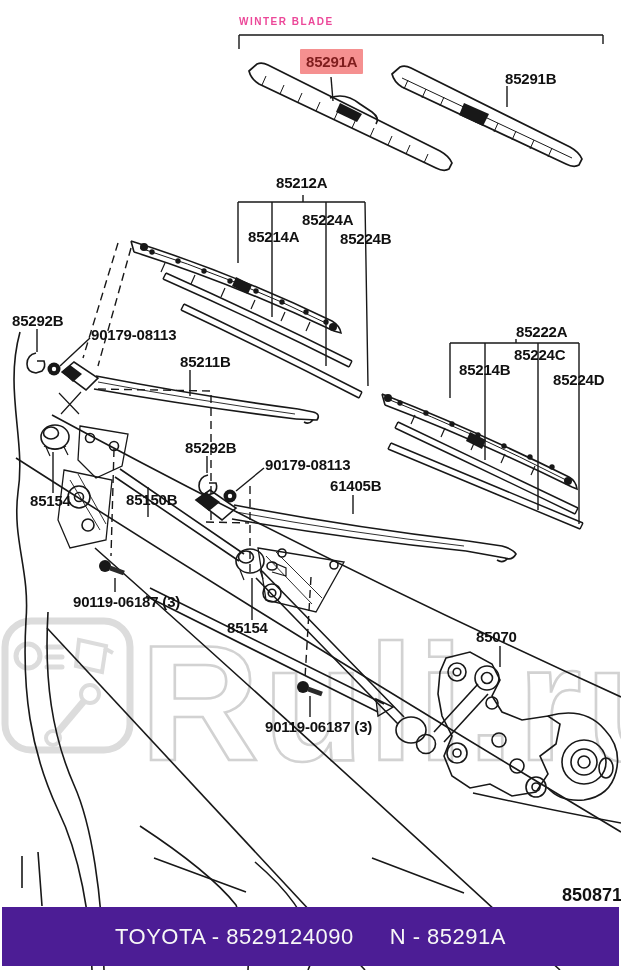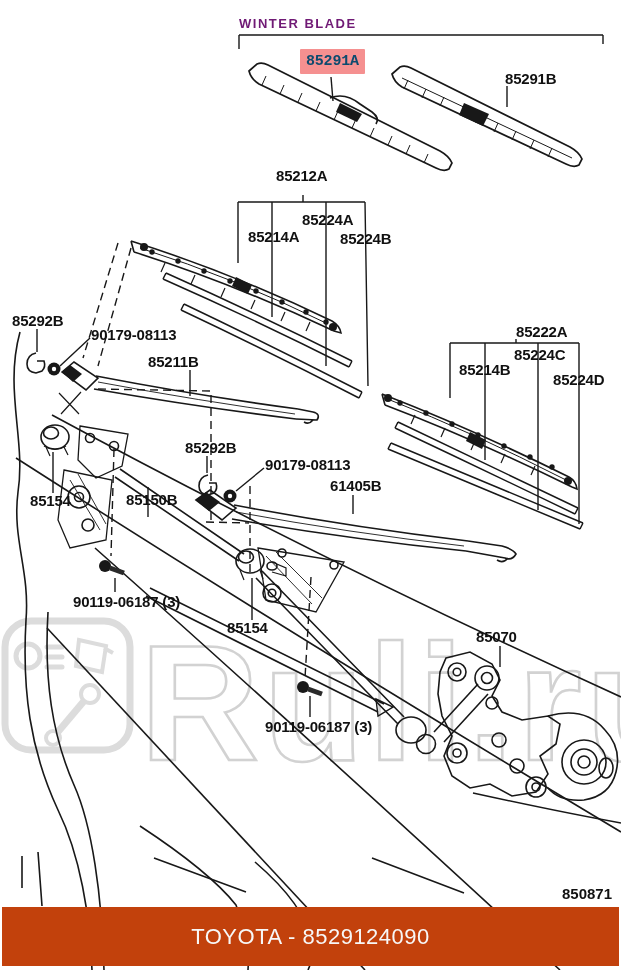--- a/index.html
+++ b/index.html
@@ -2,23 +2,23 @@
 <html><head>
 <meta charset="utf-8">
 <style>
   html,body{margin:0;padding:0;background:#ffffff;}
   #page{position:relative;width:621px;height:970px;background:#ffffff;overflow:hidden;
         font-family:"Liberation Sans","DejaVu Sans",sans-serif;}
   #diagram-svg{position:absolute;left:0;top:0;}
   .part-label{position:absolute;font-weight:bold;font-size:15px;letter-spacing:-0.2px;
               color:#111;white-space:nowrap;line-height:1;}
   .part-label.highlighted{padding:5px 6px;border-radius:1px;}
-  #group-title{position:absolute;left:239px;top:17px;font-weight:bold;font-size:13px;
-               letter-spacing:1.5px;color:#701a75;line-height:1;}
-  #sheet-number{position:absolute;left:562px;top:886px;font-weight:bold;font-size:15px;
+  #group-title{position:absolute;left:239px;top:17px;font-weight:bold;font-size:10px;
+               letter-spacing:1.5px;color:#ec4899;line-height:1;}
+  #sheet-number{position:absolute;left:562px;top:886px;font-weight:bold;font-size:18px;
                 color:#111;line-height:1;}
   #footer-bar{position:absolute;left:2px;top:907px;width:617px;height:59px;
               display:flex;align-items:center;justify-content:center;gap:36px;}
   #footer-bar span{color:#f7f7f7;font-size:22px;letter-spacing:0.5px;}
 </style>
 </head>
 <body>
 
 <div id="page">
 
@@ -221,41 +221,42 @@
       <path d="M548,716 Q585,706 605,730 Q622,748 616,772 Q610,796 584,800 Q560,802 548,788"></path>
       <circle cx="584" cy="762" r="22"></circle>
         <circle cx="584" cy="762" r="13"></circle>
         <circle cx="584" cy="762" r="6"></circle>
       <ellipse cx="606" cy="768" rx="7" ry="10"></ellipse>
     </g>
   </svg>
 
   <div id="group-title">WINTER BLADE</div>
   <div id="label-layer">
-      <div class="part-label highlighted" style="left: 300px; top: 49px; background: rgb(245, 144, 144); color: #0c4a6e; font-family: Liberation Mono, monospace;">85291A</div>
+      <div class="part-label highlighted" style="left: 300px; top: 49px; background: rgb(245, 144, 144); color: #7f1d1d;">85291A</div>
       <div class="part-label" style="left: 483px; top: 71px; margin-left: 22px;">85291B</div>
-      <div class="part-label" style="left: 276px; top: 168px; text-align: right;">85212A</div>
+      <div class="part-label" style="left: 276px; top: 175px; text-align: right;">85212A</div>
       <div class="part-label" style="left: 302px; top: 212px;">85224A</div>
       <div class="part-label" style="left: 248px; top: 229px;">85214A</div>
       <div class="part-label" style="left: 340px; top: 231px;">85224B</div>
       <div class="part-label" style="left: 12px; top: 313px;">85292B</div>
       <div class="part-label" style="left: 91px; top: 327px;">90179-08113</div>
-      <div class="part-label" style="left: 148px; top: 354px;">85211B</div>
+      <div class="part-label" style="left: 180px; top: 354px;">85211B</div>
       <div class="part-label" style="left: 516px; top: 324px;">85222A</div>
       <div class="part-label" style="left: 514px; top: 347px;">85224C</div>
       <div class="part-label" style="left: 459px; top: 362px;">85214B</div>
       <div class="part-label" style="left: 553px; top: 372px;">85224D</div>
       <div class="part-label" style="left: 185px; top: 440px;">85292B</div>
       <div class="part-label" style="left: 265px; top: 457px;">90179-08113</div>
       <div class="part-label" style="left: 126px; top: 492px;">85150B</div>
       <div class="part-label" style="left: 330px; top: 478px;">61405B</div>
       <div class="part-label" style="left: 30px; top: 493px;">85154</div>
       <div class="part-label" style="left: 73px; top: 594px;">90119-06187 (3)</div>
       <div class="part-label" style="left: 227px; top: 620px;">85154</div>
       <div class="part-label" style="left: 476px; top: 629px;">85070</div>
       <div class="part-label" style="left: 265px; top: 719px;">90119-06187 (3)</div>
     </div>
   <div id="sheet-number">850871</div>
 
-  <div id="footer-bar" style="background: #c2410c;">
+  <div id="footer-bar" style="background: #4c1d95;">
     <span>TOYOTA - 8529124090</span>
+    <span>N - 85291A</span>
   </div>
 </div>
 
 </body></html>

